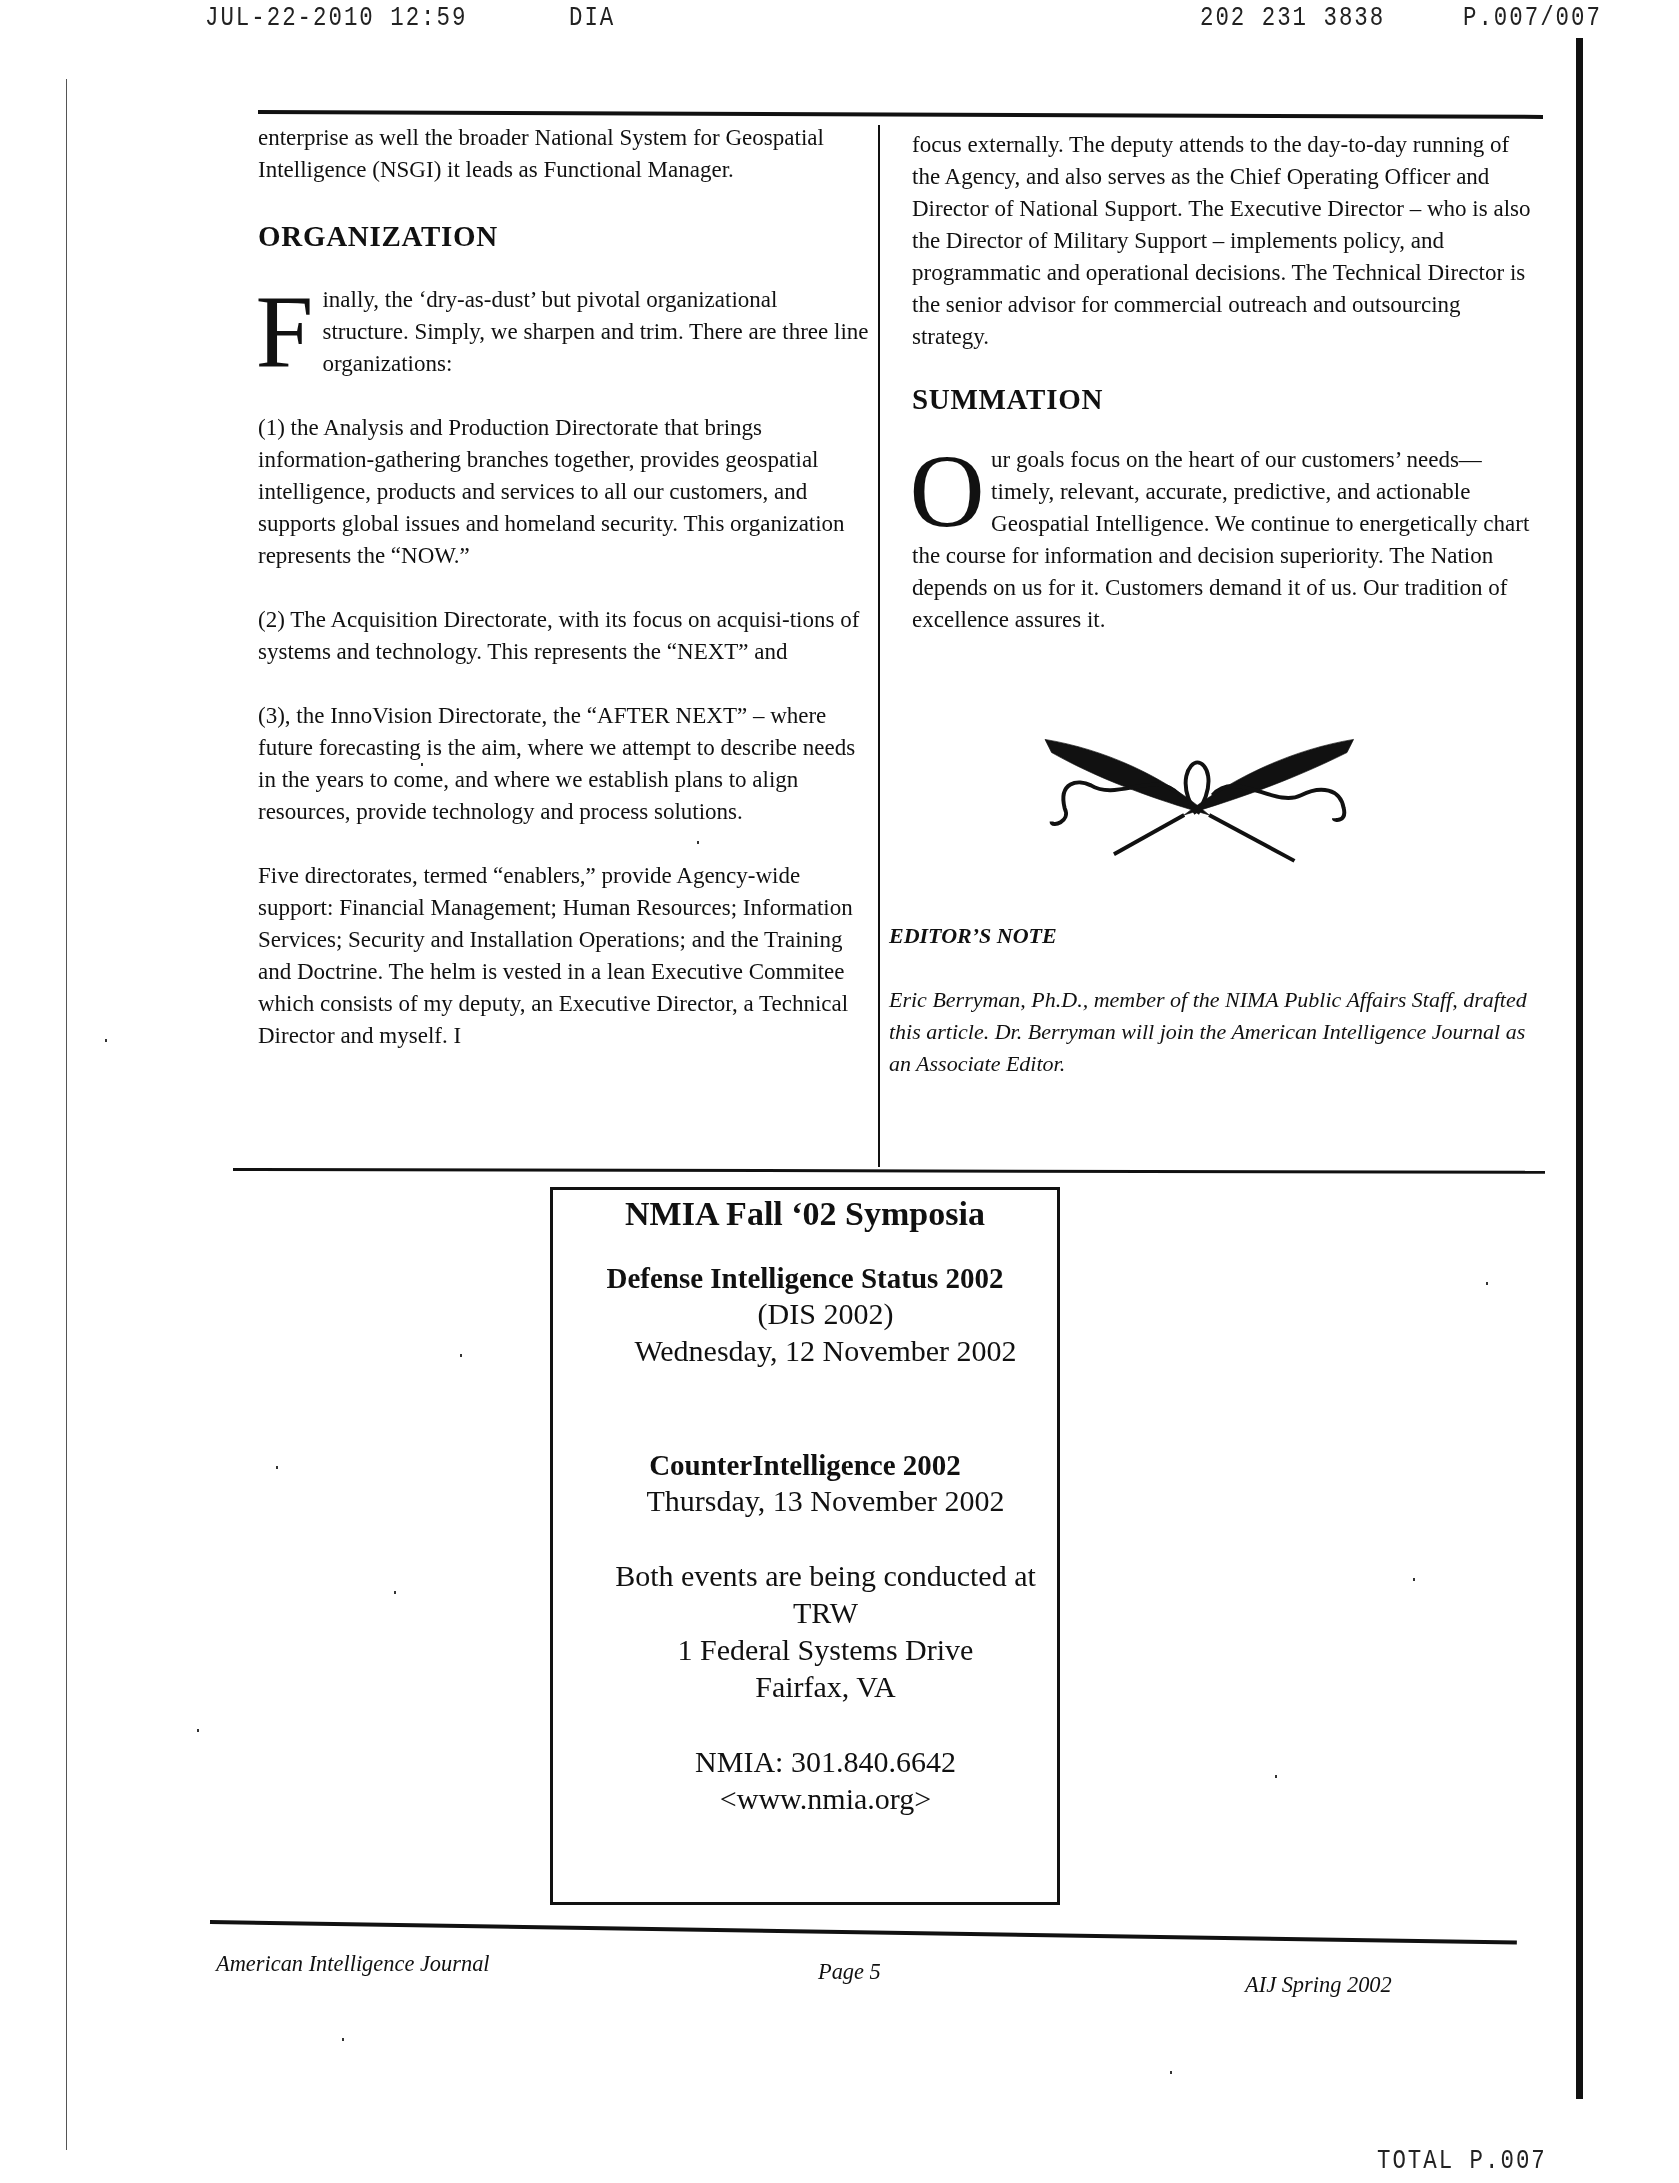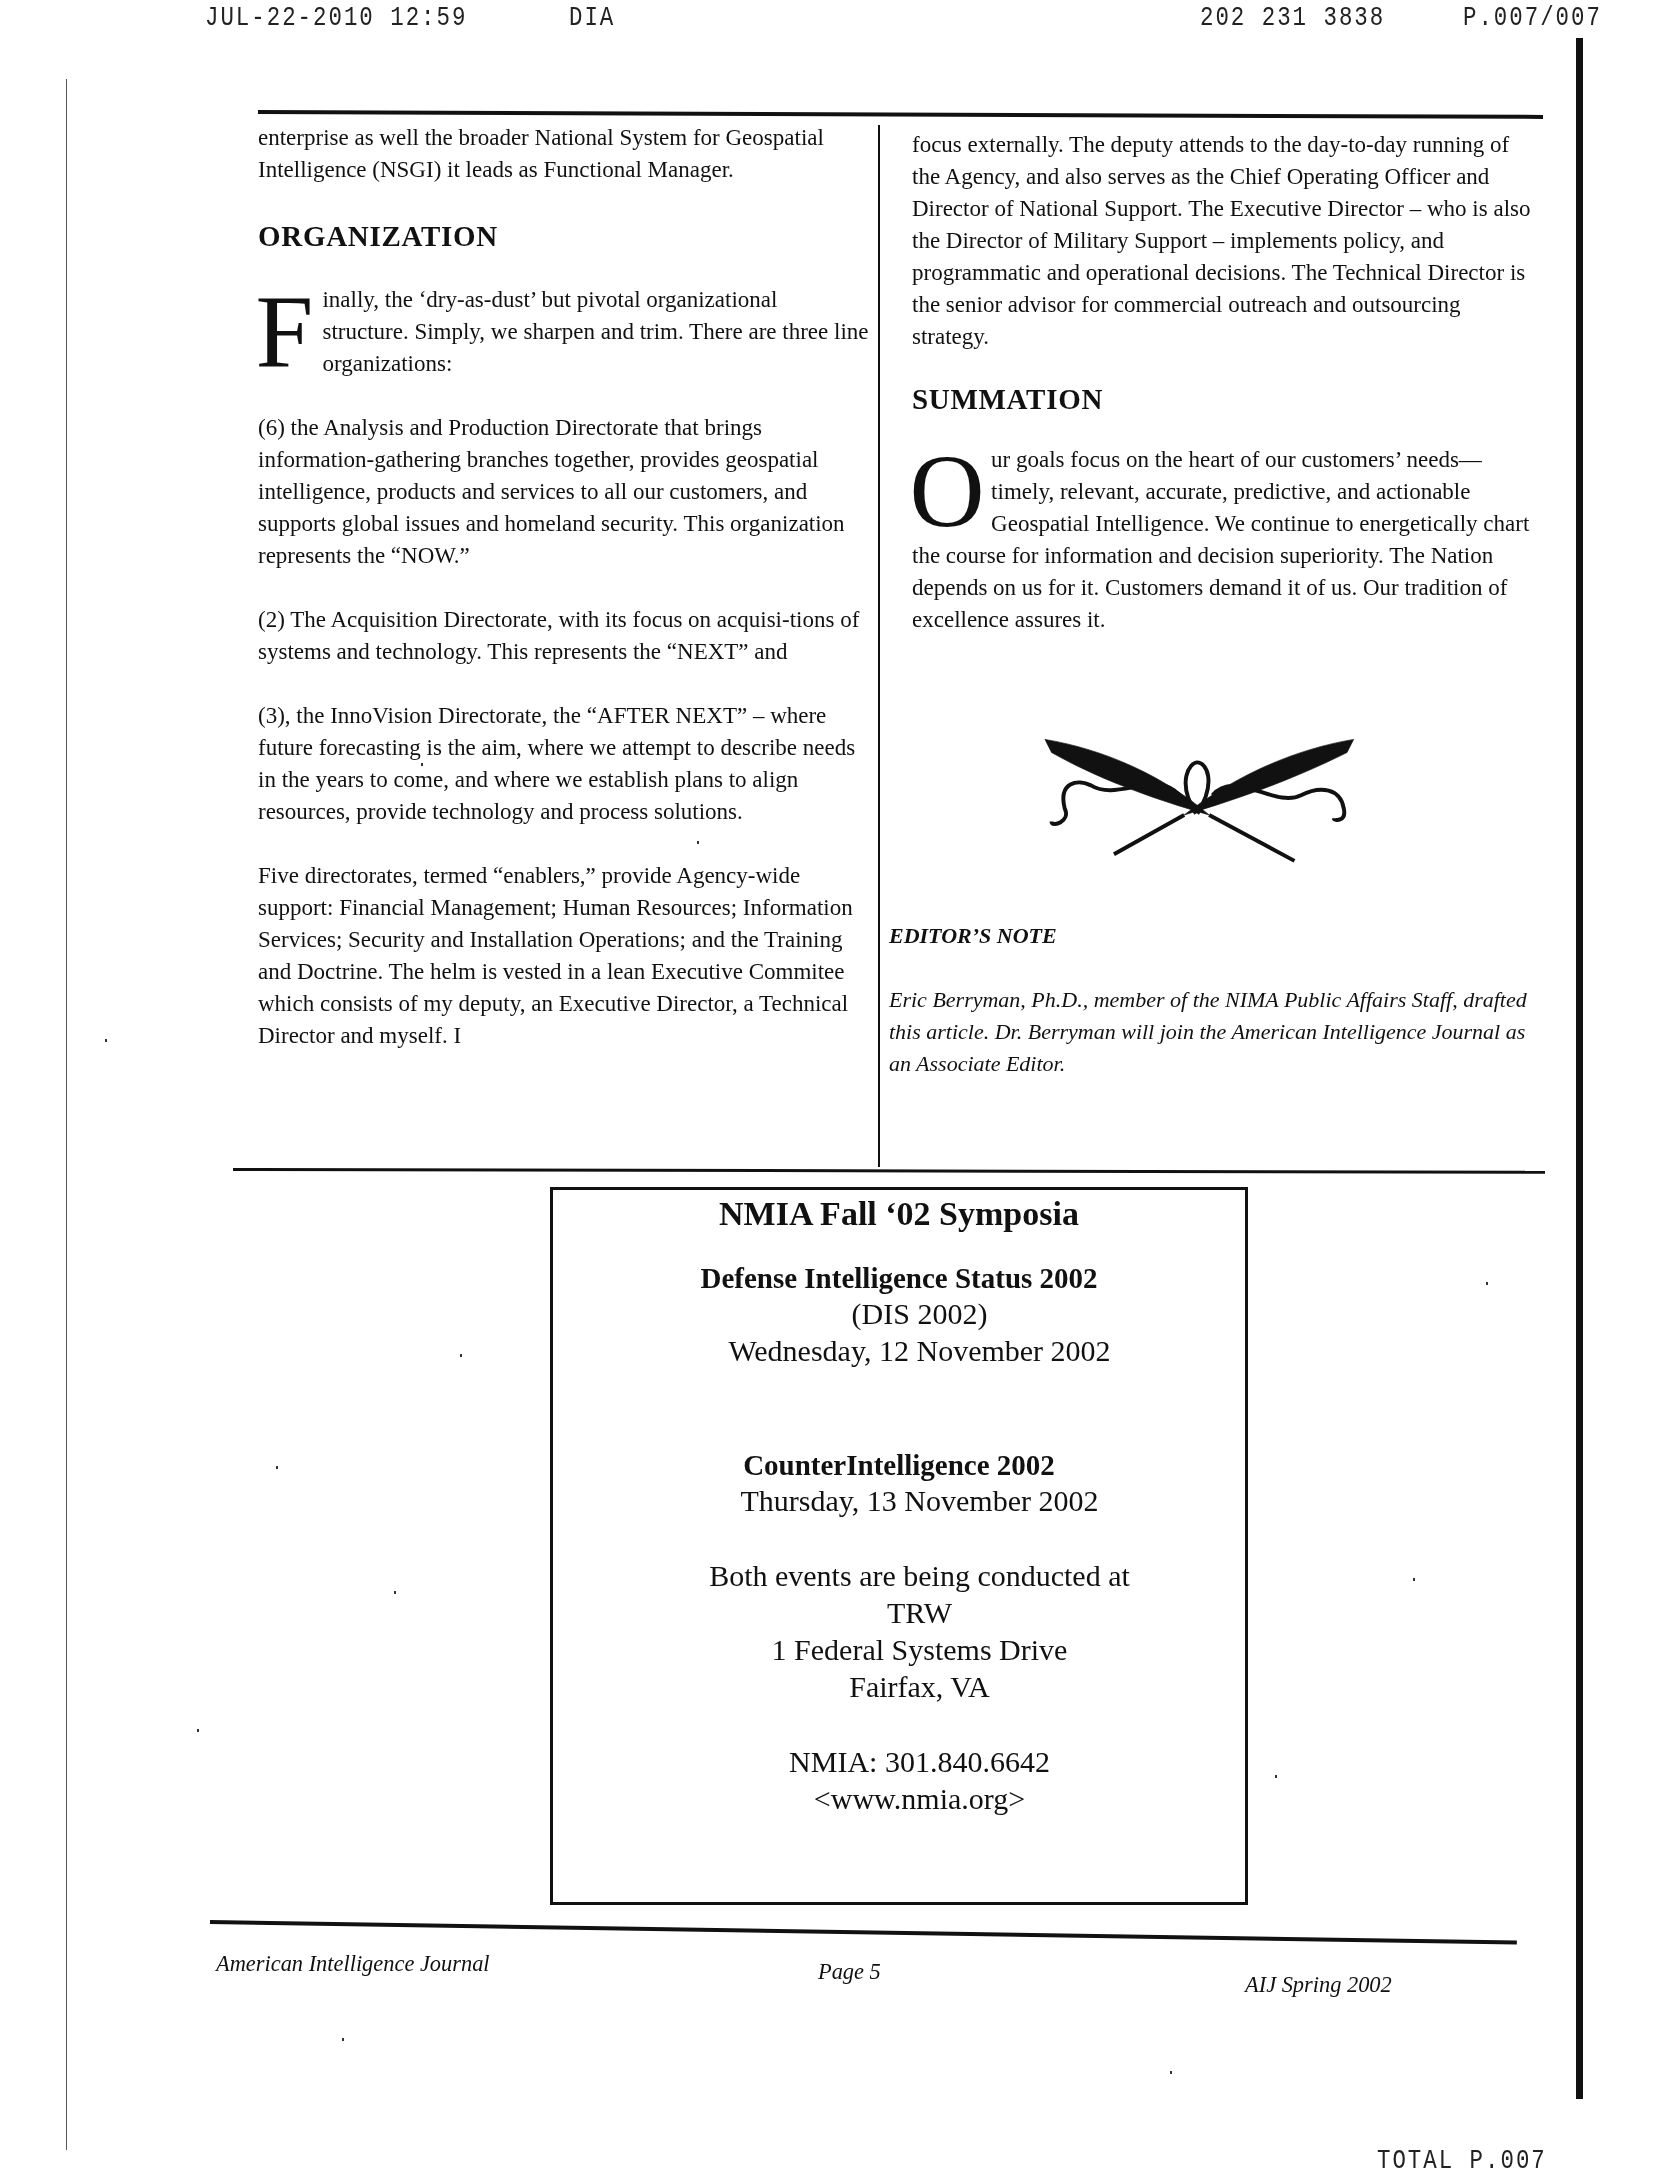--- a/index.html
+++ b/index.html
@@ -38,21 +38,21 @@
 <div class="rule" style="left:878px; top:125px; width:2px; height:1042px;"></div>
 
 <div class="col" style="left:258px; top:122px; width:611px;">
   <p style="margin-bottom:34px;">enterprise as well the broader National System for Geospatial Intelligence (NSGI) it leads as Functional Manager.</p>
   <h2 class="heading" style="margin:0 0 32px 0;">ORGANIZATION</h2>
   <p style="padding-left:0;">
     <span class="dropcap">F</span>
     <span>inally, the ‘dry-as-dust’ but pivotal organizational structure. Simply, we sharpen and trim. There are three line organizations:</span>
   </p>
   <div style="clear:both;"></div>
-  <p>(6) the Analysis and Production Directorate that brings information-gathering branches together, provides geospatial intelligence, products and services to all our customers, and supports global issues and homeland security. This organization represents the “NOW.”</p>
+  <p>(1) the Analysis and Production Directorate that brings information-gathering branches together, provides geospatial intelligence, products and services to all our customers, and supports global issues and homeland security. This organization represents the “NOW.”</p>
   <p>(2) The Acquisition Directorate, with its focus on acquisi-tions of systems and technology. This represents the “NEXT” and</p>
   <p>(3), the InnoVision Directorate, the “AFTER NEXT” – where future forecasting is the aim, where we attempt to describe needs in the years to come, and where we establish plans to align resources, provide technology and process solutions.</p>
   <p>Five directorates, termed “enablers,” provide Agency-wide support: Financial Management; Human Resources; Information Services; Security and Installation Operations; and the Training and Doctrine. The helm is vested in a lean Executive Commitee which consists of my deputy, an Executive Director, a Technical Director and myself. I</p>
 </div>
 
 <div class="col" style="left:912px; top:129px; width:621px;">
   <p style="margin-bottom:30px;">focus externally. The deputy attends to the day-to-day running of the Agency, and also serves as the Chief Operating Officer and Director of National Support. The Executive Director – who is also the Director of Military Support – implements policy, and programmatic and operational decisions. The Technical Director is the senior advisor for commercial outreach and outsourcing strategy.</p>
   <h2 class="heading" style="margin:0 0 29px 0;">SUMMATION</h2>
   <p>
     <span class="dropcap" style="margin-right:6.6px;">O</span>
@@ -74,21 +74,21 @@
   </g>
 </svg>
 
 <div class="col italic" style="left:889px; top:920px; width:651px; font-size:22px; line-height:32px;">
   <div style="margin-bottom:32px;font-weight:bold;">EDITOR’S NOTE</div>
   <div>Eric Berryman, Ph.D., member of the NIMA Public Affairs Staff, drafted this article. Dr. Berryman will join the American Intelligence Journal as an Associate Editor.</div>
 </div>
 
 <div class="rule" style="left:233px; top:1168px; width:1312px; height:3.3px; transform:rotate(0.12deg); transform-origin:left;"></div>
 
-<div class="box" style="left:550px; top:1187px; width:698px; height:718px; padding-top:2.6px;">
+<div class="box" style="left:550px; top:1187px; width:510px; height:718px; padding-top:2.6px;">
   <div class="t1">NMIA Fall ‘02 Symposia</div>
   <div style="height:29px;"></div>
   <div class="bold">Defense Intelligence Status 2002</div>
   <div class="reg">(DIS 2002)</div>
   <div class="reg">Wednesday, 12 November 2002</div>
   <div style="height:80px;"></div>
   <div class="bold">CounterIntelligence 2002</div>
   <div class="reg">Thursday, 13 November 2002</div>
   <div style="height:38px;"></div>
   <div class="reg">Both events are being conducted at</div>

